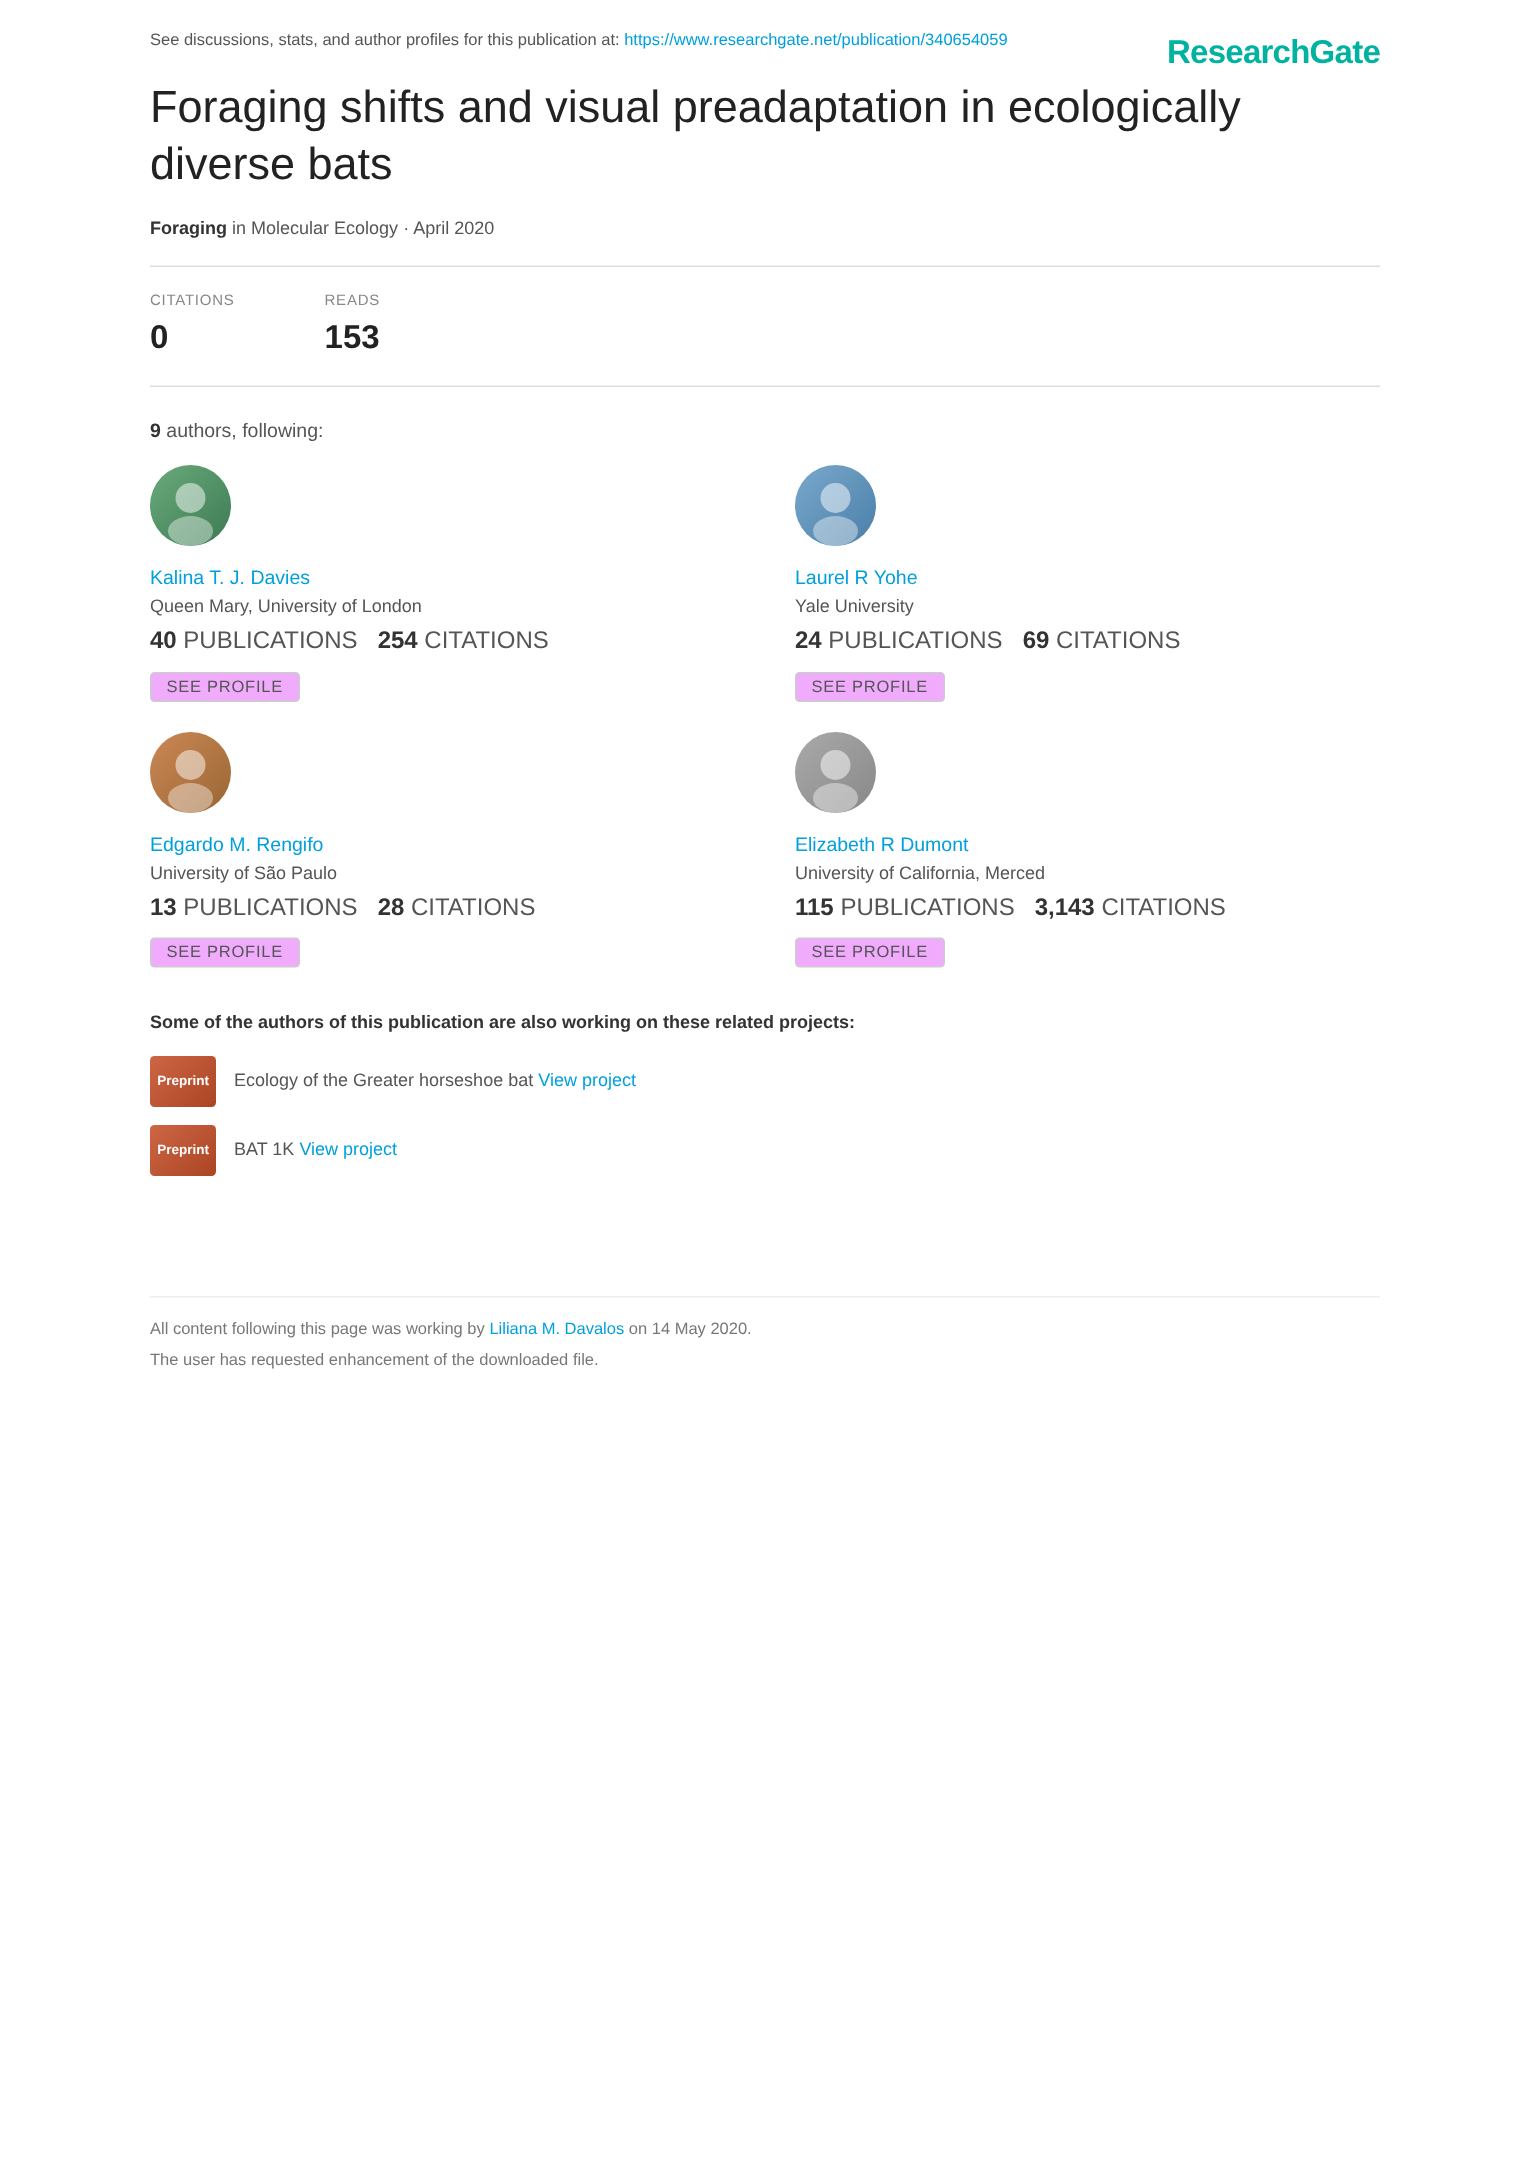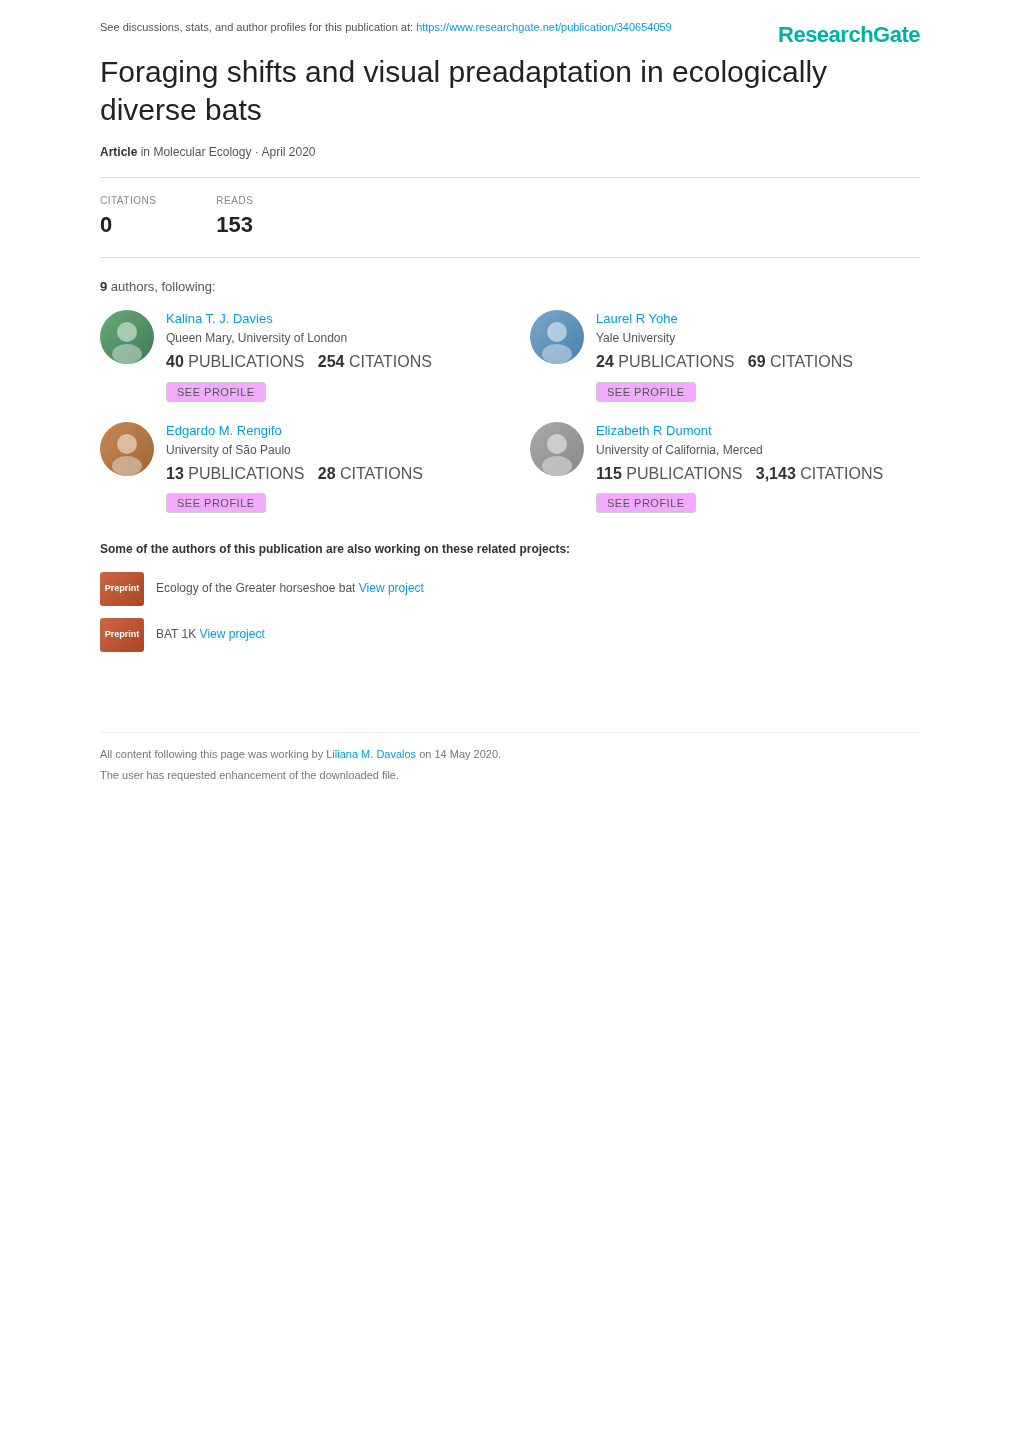--- a/index.html
+++ b/index.html
@@ -105,20 +105,21 @@
     }
 
     .authors-grid {
       display: grid;
       grid-template-columns: 1fr 1fr;
       gap: 20px 40px;
     }
 
     .author-card {
       display: flex;
+      flex-direction: column;
       align-items: flex-start;
       gap: 12px;
     }
 
     .author-avatar {
       width: 54px;
       height: 54px;
       border-radius: 50%;
       flex-shrink: 0;
       overflow: hidden;
@@ -240,21 +241,21 @@
   <div class="researchgate-logo">ResearchGate</div>
 
   <div class="top-link">
     <span>See discussions, stats, and author profiles for this publication at:</span>
     <a>https://www.researchgate.net/publication/340654059</a>
   </div>
 
   <h1 class="paper-title">Foraging shifts and visual preadaptation in ecologically diverse bats</h1>
 
   <div class="article-meta">
-    <strong>Article</strong>
+    <strong>Foraging</strong>
     <span>in</span>
     <span class="journal">Molecular Ecology</span>
     <span> · </span>
     <span>April 2020</span>
   </div>
 
   <hr class="divider">
 
   <div class="stats-row">
     <div class="stat-block">

